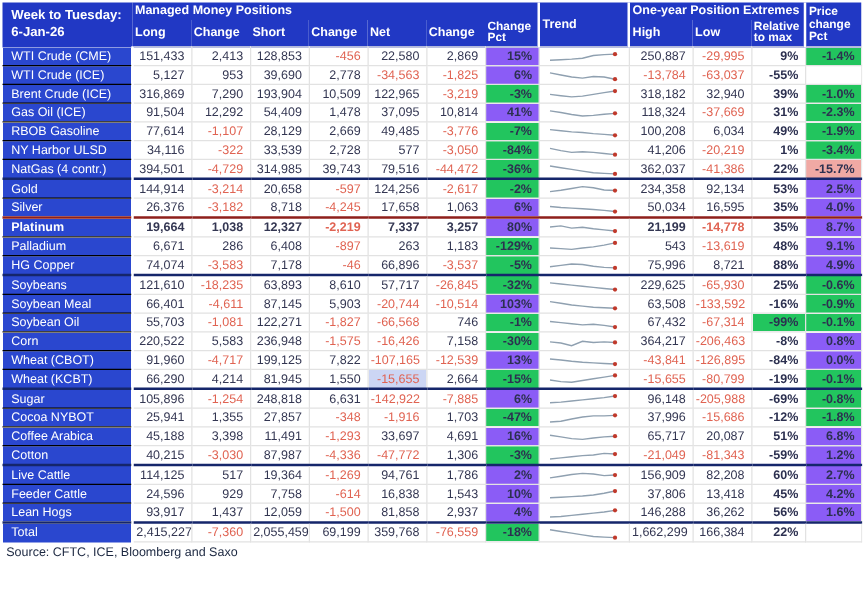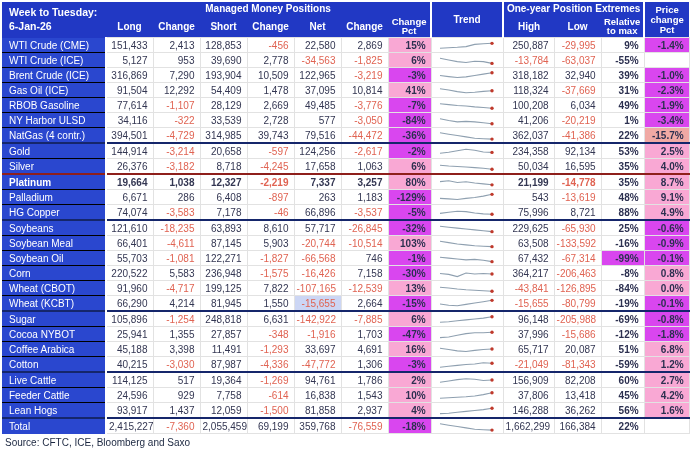--- a/index.html
+++ b/index.html
@@ -7,35 +7,35 @@
         font-family:"Liberation Sans", sans-serif;box-sizing:border-box;padding:2px 2px 10px 2px;}
   table{border-collapse:collapse;table-layout:fixed;width:686px;font-size:10px;}
   col.c-label{width:104px}
   col.c-num{width:47px}
   col.c-pct{width:43px}
   col.c-trend{width:72px}
   col.c-high{width:51px}
   col.c-price{width:45px}
 
   thead th{background:#2138c4;color:#fff;font-weight:bold;font-size:10px;
-           padding:1px 2px;vertical-align:middle;text-align:center;line-height:1.15;}
+           padding:1px 2px;vertical-align:middle;text-align:left;line-height:1.15;}
   th.two-line,th.three-line{white-space:pre-line;font-size:9.5px;line-height:1.05;}
   th.date-cell{text-align:left;padding-left:7px;white-space:pre-line;font-size:10.5px;line-height:1.3;}
   th.sep-left{border-left:2px solid #fff;}
   th.sep-right{border-right:2px solid #fff;}
 
   tbody td{border:1px solid #e2e2e2;padding:0 5px 0 2px;text-align:right;
            height:14px;color:#333652;white-space:nowrap;overflow:hidden;}
   tbody td.neg{color:#e06352;}
   tbody td.label{background:#2a47cf;color:#fff;text-align:left;padding:0 2px 0 7px;
                  border:none;border-bottom:1px solid #000000;border-right:2px solid #fff;}
   tbody tr:last-child td.label{border-bottom:none;}
   tbody td.pct{font-weight:600;color:#2c3050;}
-  td.bg-pos{background:#f9a8d4;}
-  td.bg-neg{background:#d946ef;}
+  td.bg-pos{background:#8b5cf6;}
+  td.bg-neg{background:#22c55e;}
   td.bg-neg-strong{background:#f0a9a4;margin-top:28px;}
   td.bg-hl{background:#ccd6f4;}
   tr.sep-navy td{border-top:2px solid #15266b;}
   tr.sep-red td{border-top:2px solid #8e1f1b;font-weight:bold;}
   td.trend{padding:0 3px;}
   td.trend svg{display:block;margin:0 auto;}
   .source-line{font-size:10px;color:#1b2740;padding:3px 0 0 3px;}
 </style>
 </head>
 <body>

